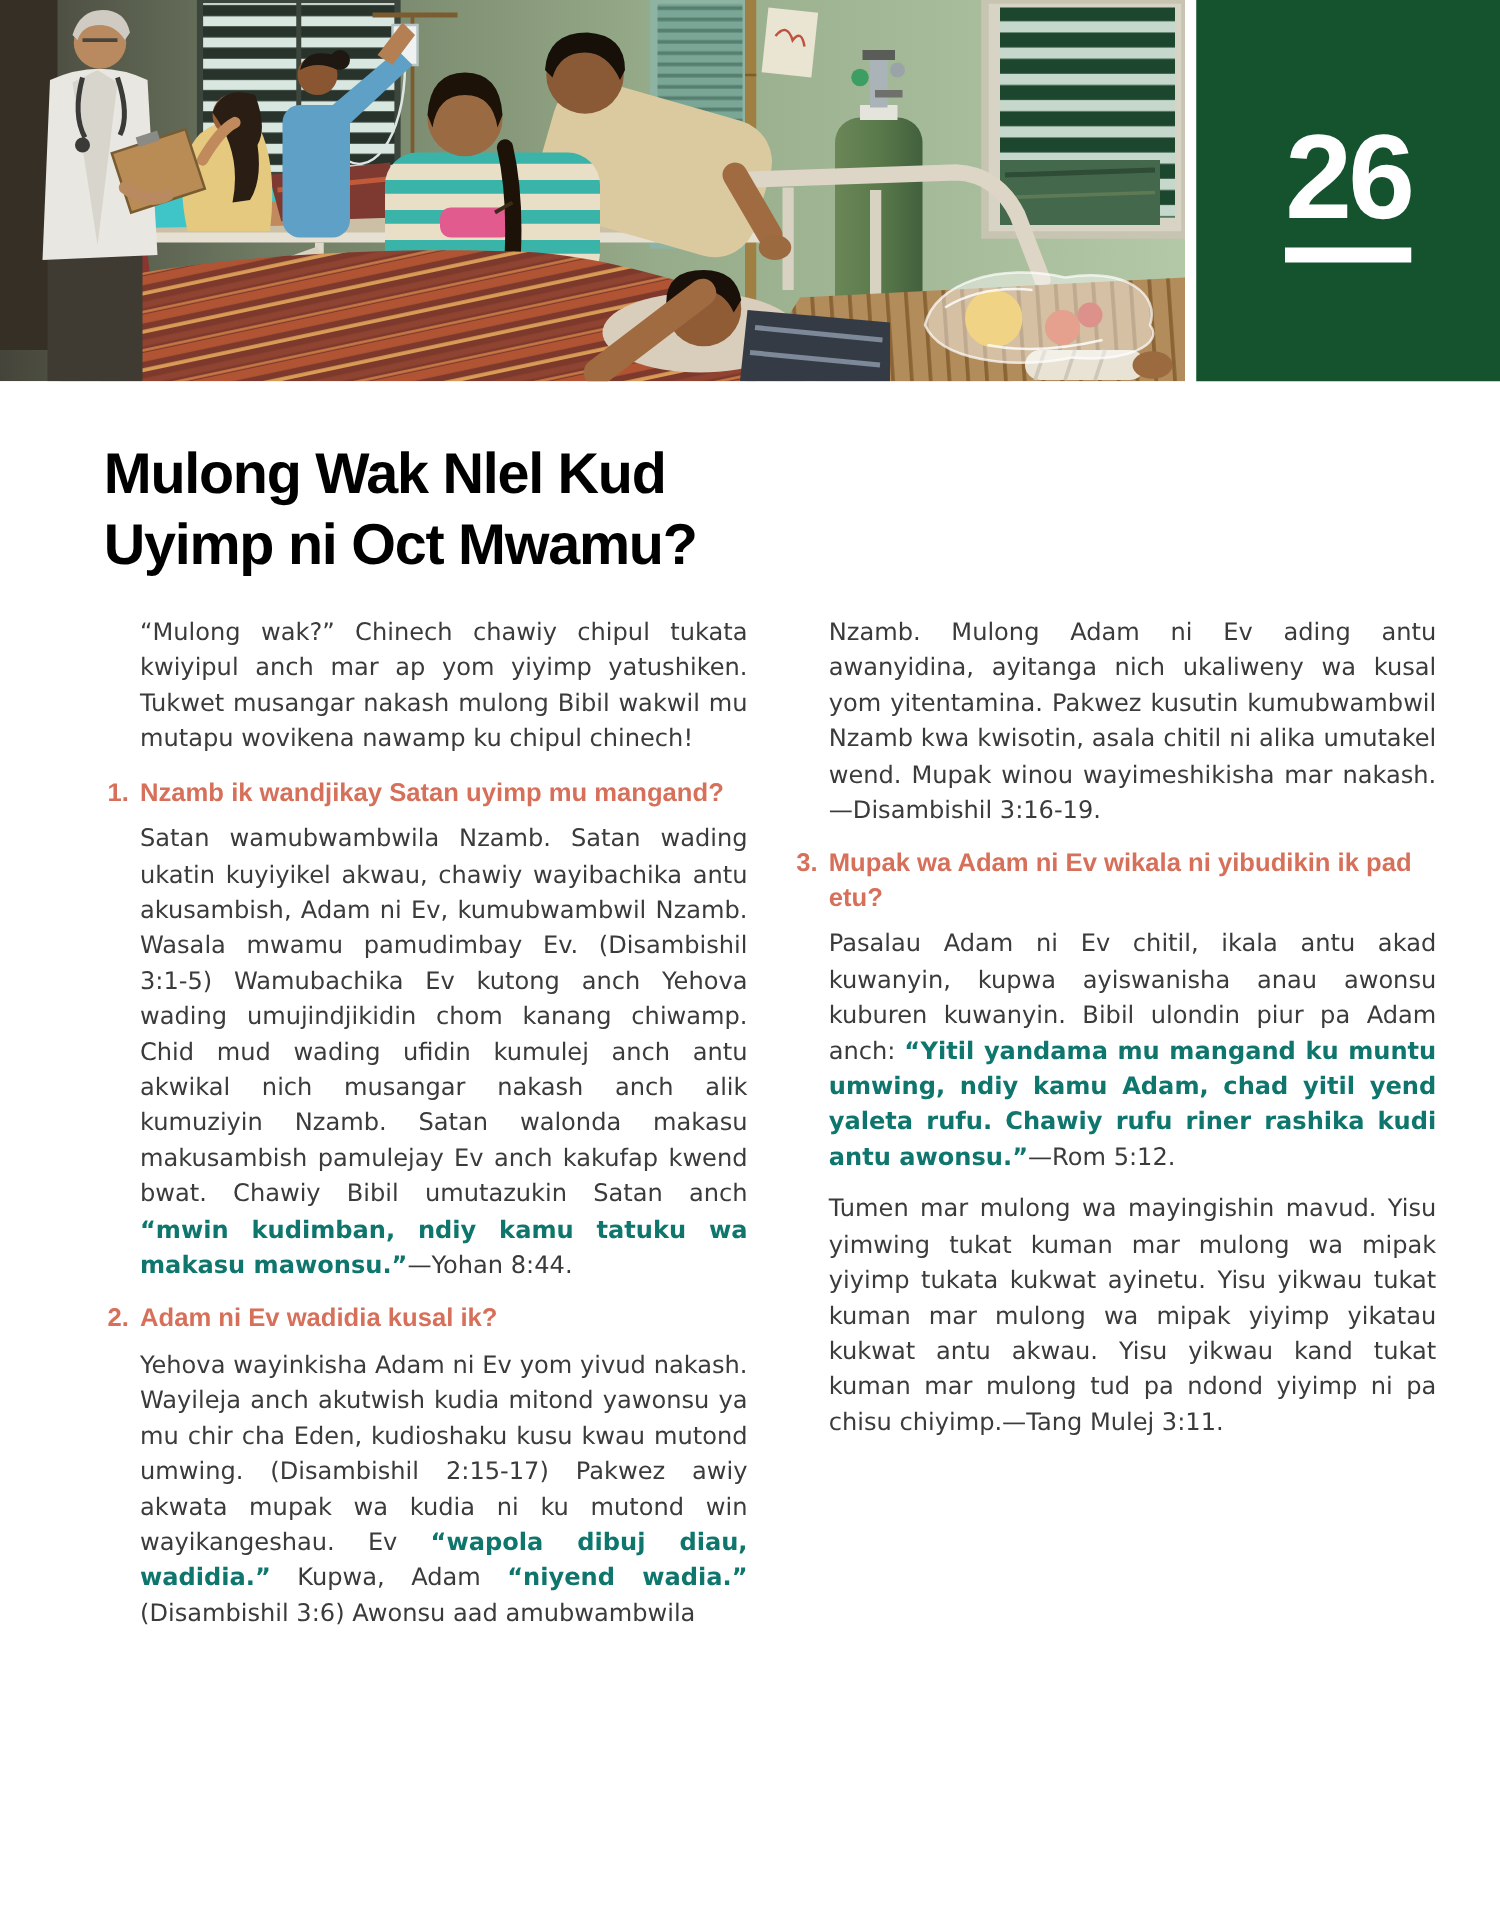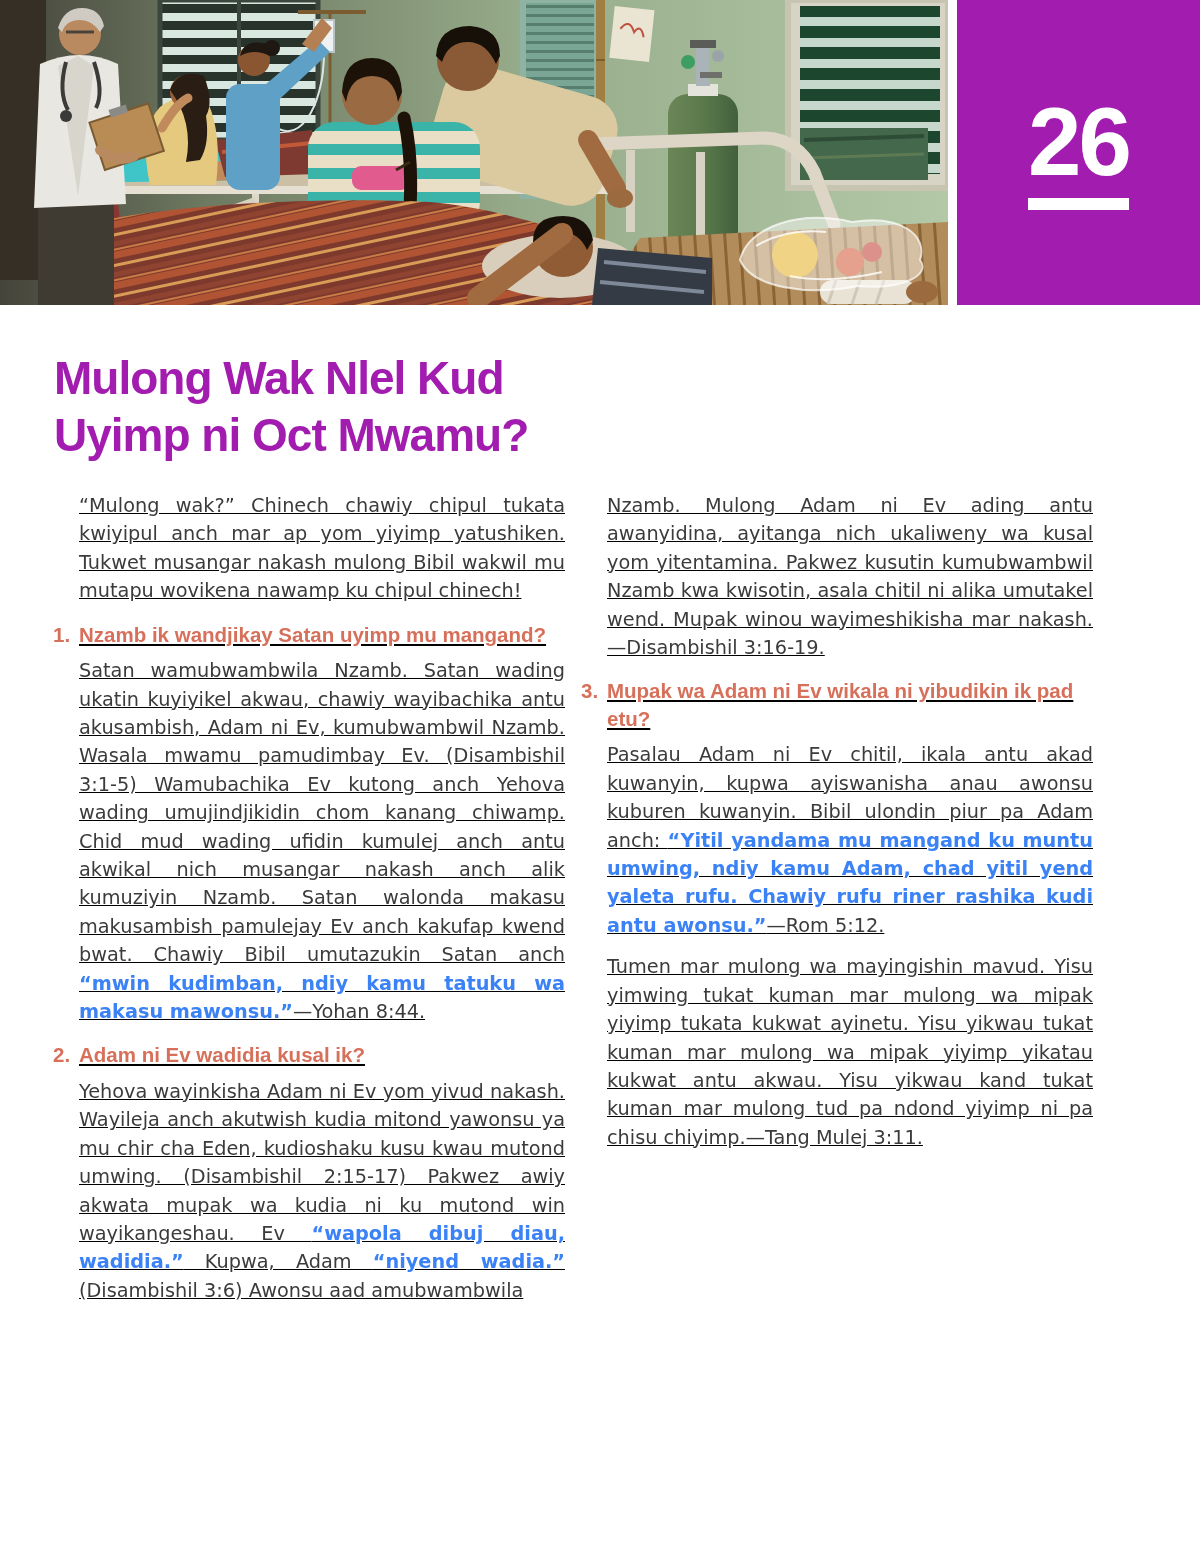--- a/index.html
+++ b/index.html
@@ -15,38 +15,37 @@
     position:absolute;left:957px;top:0;width:243px;height:305px;
     display:flex;flex-direction:column;align-items:center;justify-content:center;
   }
   .lesson-number{
     font-family:"Liberation Sans",sans-serif;font-weight:bold;
     font-size:96px;line-height:92px;color:#ffffff;letter-spacing:-3px;
   }
   .lesson-bar{width:101px;height:12px;background:#ffffff;margin-top:10px;}
   
   .doc-title{
-    position:absolute;left:54px;top:350px;width:900px;
+    position:absolute;left:83px;top:350px;width:900px;
     font-family:"Liberation Sans",sans-serif;font-weight:bold;
-    font-size:46px;line-height:57px;letter-spacing:-1px;color:#a21caf;
+    font-size:46px;line-height:57px;letter-spacing:-1px;color:#000000;
   }
   
   .content{
-    position:absolute;left:53px;top:492px;width:1063px;
-    display:grid;grid-template-columns:512px 512px;column-gap:16px;
+    position:absolute;left:86px;top:492px;width:1063px;
+    display:grid;grid-template-columns:512px 512px;column-gap:39px;
     align-items:start;
-    text-decoration:underline;
   }
   .col{min-width:0;}
   p.body-para{
     margin:0 0 13px 0;padding-left:26px;
     text-align:justify;
     font-size:19.3px;line-height:28.4px;color:#3b3b3b;
   }
-  p.body-para .bold{font-weight:bold;color:#3b82f6;}
+  p.body-para .bold{font-weight:bold;color:#0f766e;}
   .q-heading{
     position:relative;margin:15px 0 9px 0;padding-left:26px;
     font-family:"Liberation Sans",sans-serif;font-weight:bold;
     font-size:20.5px;line-height:27.5px;color:#d7705a;
   }
   .q-num{position:absolute;left:0;top:0;}
 </style>
 </head>
 <body>
 
@@ -247,21 +246,21 @@
         <circle cx="66" cy="116" r="6" fill="#3a3a38"></circle>
         <g transform="rotate(-18 126 138)">
           <rect x="96" y="112" width="62" height="50" fill="#b98c55" stroke="#7a5c33" stroke-width="2"></rect>
           <rect x="118" y="106" width="18" height="8" fill="#8a8a86"></rect>
         </g>
         <path d="M100,150 q18,14 34,6" stroke="#b98a5f" stroke-width="10" fill="none" stroke-linecap="round"></path>
       </g>
     </svg>
   </div>
 
-  <div class="lesson-block" style="background: #a21caf;">
+  <div class="lesson-block" style="background: #14532d;">
     <div class="lesson-number">26</div>
     <div class="lesson-bar"></div>
   </div>
 
   <h1 class="doc-title" style="margin:0;">
     <span>Mulong Wak Nlel Kud</span><br>
     <span>Uyimp ni Oct Mwamu?</span>
   </h1>
 
   <div class="content">

